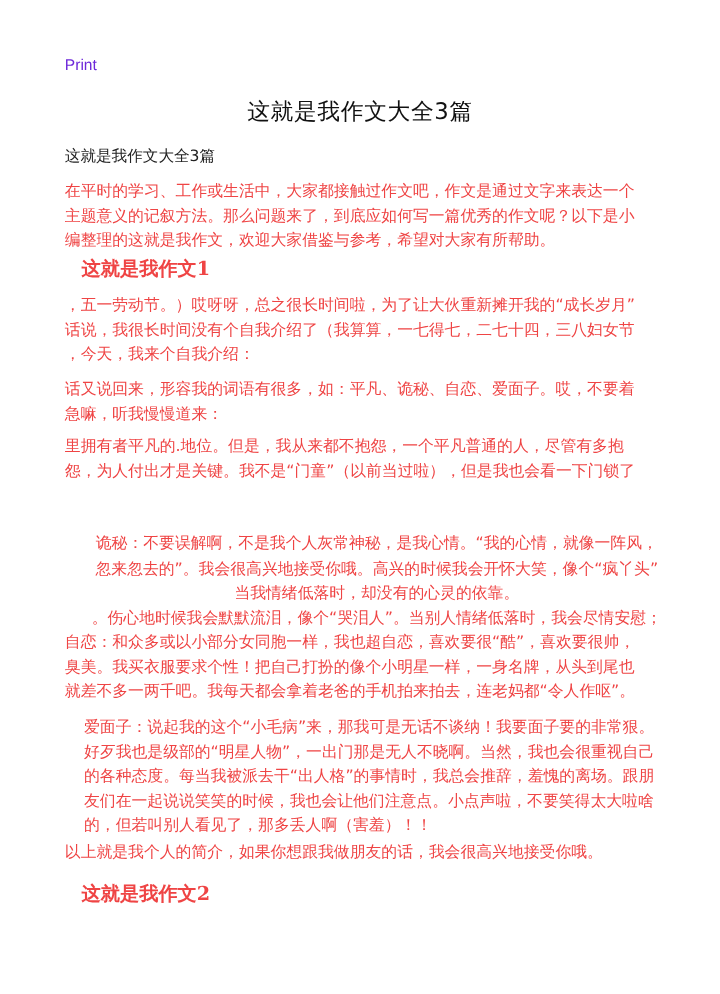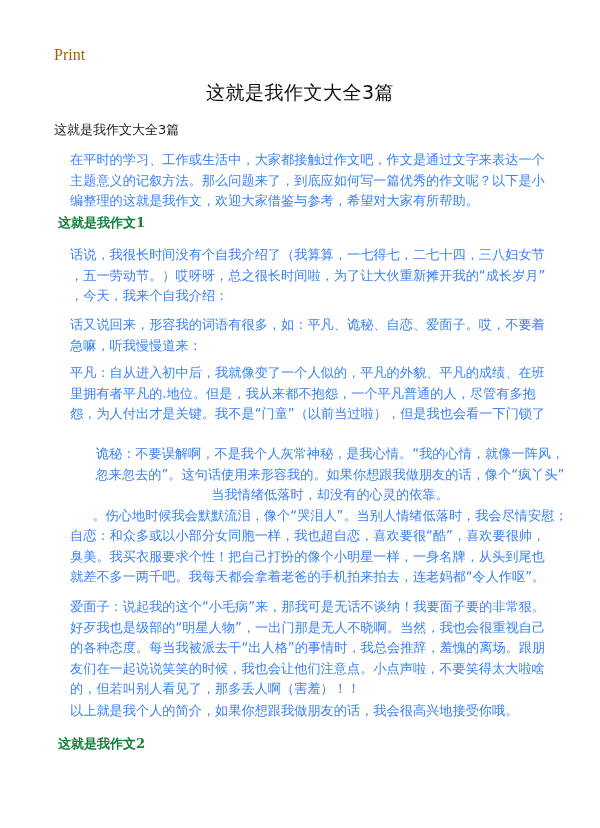--- a/index.html
+++ b/index.html
@@ -12,110 +12,109 @@
       height: 828px;
       position: relative;
       overflow: hidden;
       font-family: "DejaVu Sans", sans-serif;
       color: #1a1a1a;
     }
     .print-label {
       position: absolute;
       left: 54px;
       top: 46px;
-      font-family: Liberation Serif, serif;
-      font-size: 16px;
-      color: #a16207;
+      font-family: Liberation Sans, sans-serif;
+      font-size: 13px;
+      color: #6d28d9;
     }
     .doc-title {
       position: absolute;
       left: 0;
       width: 600px;
       top: 80px;
       text-align: center;
       font-size: 19px;
       color: #111;
       letter-spacing: 0.5px;
     }
     .doc-subtitle {
       position: absolute;
       left: 54px;
       top: 121px;
       font-size: 13px;
       color: #222;
     }
     .para {
       position: absolute;
-      left: 70px;
+      left: 54px;
       width: 520px;
       font-size: 13.2px;
       line-height: 20.5px;
-      color: #3b82f6;
+      color: #ef4444;
     }
     .para .line {
       display: block;
       white-space: nowrap;
     }
     .section-heading {
       position: absolute;
-      left: 58px;
+      left: 68px;
       font-family: "DejaVu Serif", serif;
       font-weight: bold;
-      font-size: 13px;
-      color: #15803d;
+      font-size: 16px;
+      color: #ef4444;
     }
   </style>
 </head>
 <body>
 
 <div class="print-label">Print</div>
 
 <div class="doc-title">这就是我作文大全3篇</div>
 
 <div class="doc-subtitle">这就是我作文大全3篇</div>
 
 <div class="para" style="top:150px;">
   <span class="line">在平时的学习、工作或生活中，大家都接触过作文吧，作文是通过文字来表达一个</span>
   <span class="line">主题意义的记叙方法。那么问题来了，到底应如何写一篇优秀的作文呢？以下是小</span>
   <span class="line">编整理的这就是我作文，欢迎大家借鉴与参考，希望对大家有所帮助。</span>
 </div>
 
 <div class="section-heading" style="top:214px;">这就是我作文1</div>
 
 <div class="para" style="top:245px;">
+  <span class="line">，五一劳动节。）哎呀呀，总之很长时间啦，为了让大伙重新摊开我的“成长岁月”</span>
   <span class="line">话说，我很长时间没有个自我介绍了（我算算，一七得七，二七十四，三八妇女节</span>
-  <span class="line">，五一劳动节。）哎呀呀，总之很长时间啦，为了让大伙重新摊开我的“成长岁月”</span>
   <span class="line">，今天，我来个自我介绍：</span>
 </div>
 
 <div class="para" style="top:315px;">
   <span class="line">话又说回来，形容我的词语有很多，如：平凡、诡秘、自恋、爱面子。哎，不要着</span>
   <span class="line">急嘛，听我慢慢道来：</span>
 </div>
 
 <div class="para" style="top:363px;">
-  <span class="line">平凡：自从进入初中后，我就像变了一个人似的，平凡的外貌、平凡的成绩、在班</span>
   <span class="line">里拥有者平凡的.地位。但是，我从来都不抱怨，一个平凡普通的人，尽管有多抱</span>
   <span class="line">怨，为人付出才是关键。我不是“门童”（以前当过啦），但是我也会看一下门锁了</span>
 </div>
 
 <div class="para" style="top:444px;text-align:center;">
   <span class="line">诡秘：不要误解啊，不是我个人灰常神秘，是我心情。“我的心情，就像一阵风，</span>
-  <span class="line">忽来忽去的”。这句话使用来形容我的。如果你想跟我做朋友的话，像个“疯丫头”</span>
+  <span class="line">忽来忽去的”。我会很高兴地接受你哦。高兴的时候我会开怀大笑，像个“疯丫头”</span>
   <span class="line">当我情绪低落时，却没有的心灵的依靠。</span>
   <span class="line">。伤心地时候我会默默流泪，像个“哭泪人”。当别人情绪低落时，我会尽情安慰；</span>
 </div>
 
 <div class="para" style="top:526px;">
   <span class="line">自恋：和众多或以小部分女同胞一样，我也超自恋，喜欢要很“酷”，喜欢要很帅，</span>
   <span class="line">臭美。我买衣服要求个性！把自己打扮的像个小明星一样，一身名牌，从头到尾也</span>
   <span class="line">就差不多一两千吧。我每天都会拿着老爸的手机拍来拍去，连老妈都“令人作呕”。</span>
 </div>
 
-<div class="para" style="top:597px;">
+<div class="para" style="top:597px;margin-left:16px;">
   <span class="line">爱面子：说起我的这个“小毛病”来，那我可是无话不谈纳！我要面子要的非常狠。</span>
   <span class="line">好歹我也是级部的“明星人物”，一出门那是无人不晓啊。当然，我也会很重视自己</span>
   <span class="line">的各种态度。每当我被派去干“出人格”的事情时，我总会推辞，羞愧的离场。跟朋</span>
   <span class="line">友们在一起说说笑笑的时候，我也会让他们注意点。小点声啦，不要笑得太大啦啥</span>
   <span class="line">的，但若叫别人看见了，那多丢人啊（害羞）！！</span>
 </div>
 
 <div class="para" style="top:701px;">
   <span class="line">以上就是我个人的简介，如果你想跟我做朋友的话，我会很高兴地接受你哦。</span>
 </div>

